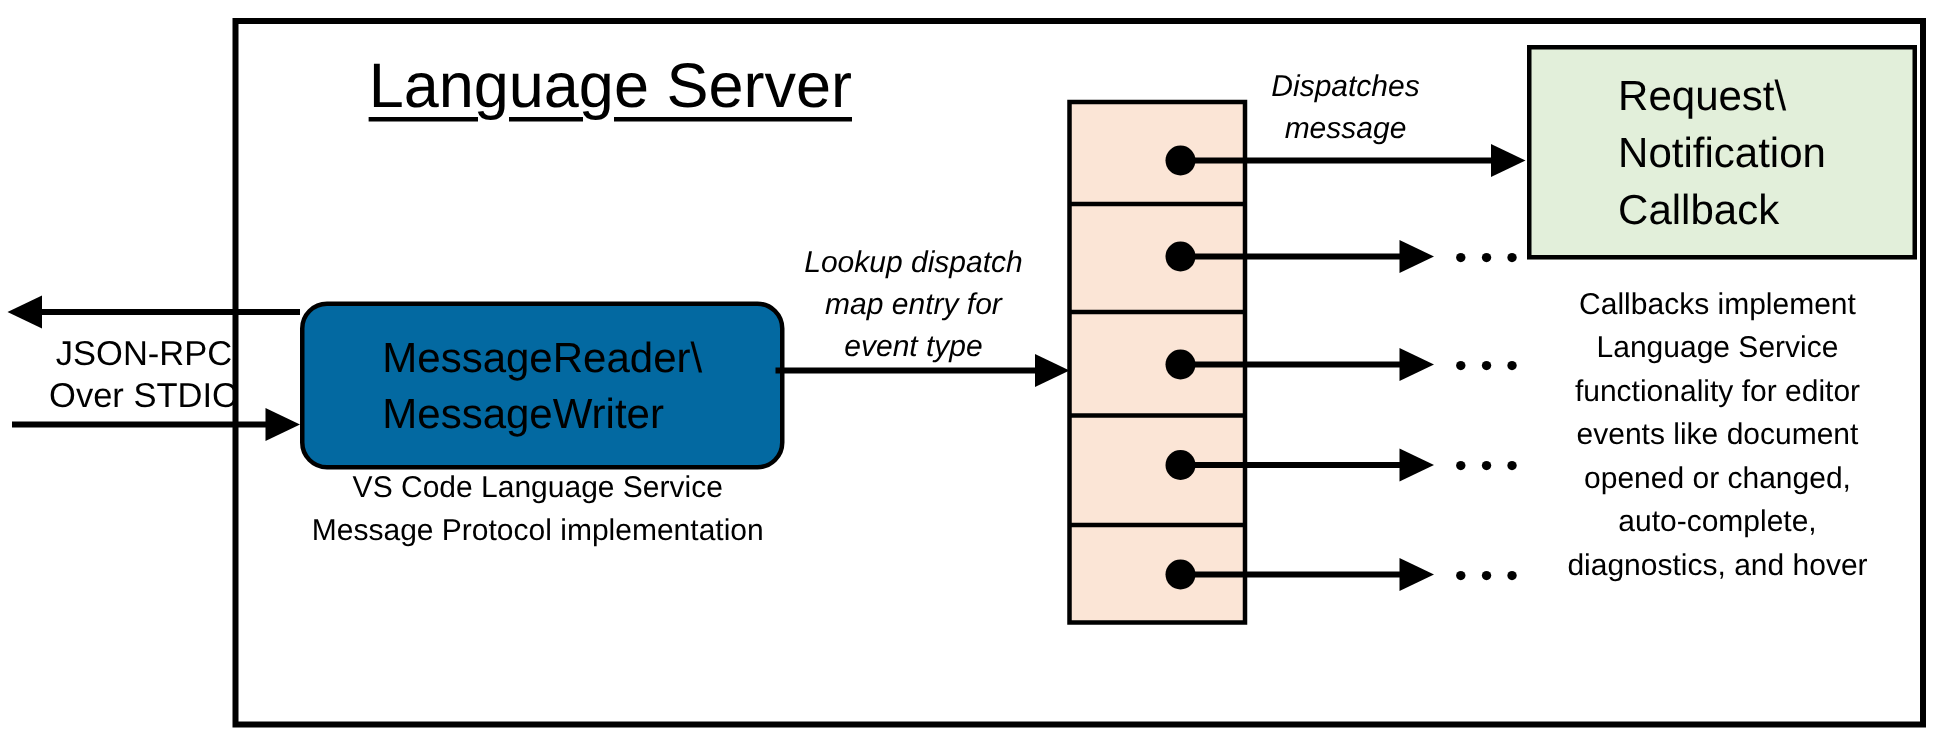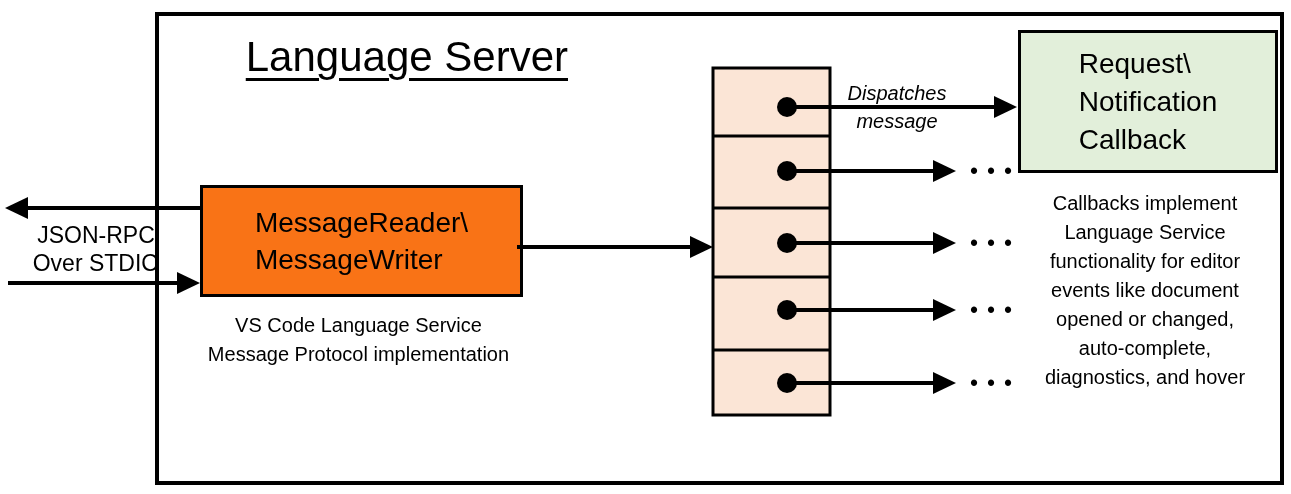--- a/index.html
+++ b/index.html
@@ -23,40 +23,40 @@
     font-size:23px; line-height:28px; text-align:center;
     white-space:pre-line;
   }
   .node-box {
     position:absolute; border:3px solid #000;
     display:flex; align-items:center; justify-content:center;
     text-align:left;
   }
   .node-box .node-label { white-space:pre-line; }
   .msg-box {
-    left:200px; top:185px; width:317px; height:106px;
-    background:#f97316; font-size:28px; line-height:37px;
+    left:200px; top:201px; width:317px; height:106px;
+    background:#0369a1; font-size:28px; line-height:37px;border-radius:18px;
   }
   .callback-box {
     left:1018px; top:30px; width:254px; height:137px;
     background:#e2efda; font-size:28px; line-height:38px;
   }
   .caption {
     position:absolute; text-align:center; white-space:pre-line;
     font-size:20px; line-height:29px;
   }
   .msg-caption   { left:198px;  top:311px; width:321px; }
   .callback-caption { left:1010px; top:189px; width:270px; }
   .map-label     { left:658px;  top:426px; width:240px; }
   .flow-label {
     position:absolute; text-align:center; white-space:pre-line;
     font-style:italic; font-size:20px; line-height:28px;
   }
   .lookup-label     { left:518px; top:161px; width:182px; }
-  .dispatches-label { left:828px; top:44px;  width:138px;margin-top:35px; }
+  .dispatches-label { left:828px; top:44px;  width:138px; }
   .ellipsis {
     position:absolute; left:960px; width:62px; height:38px;
     display:flex; align-items:center; justify-content:center;
     font-size:23px; letter-spacing:9px; text-indent:9px;
   }
   .svg-layer { position:absolute; left:0; top:0; pointer-events:none; }
 </style>
 </head>
 <body>
 
@@ -70,20 +70,23 @@
 Over STDIO</div>
 
   <div class="node-box msg-box">
     <span class="node-label">MessageReader\
 MessageWriter</span>
   </div>
 
   <div class="caption msg-caption">VS Code Language Service
 Message Protocol implementation</div>
 
+  <div class="flow-label lookup-label">Lookup dispatch
+map entry for
+event type</div>
 
   <div class="flow-label dispatches-label">Dispatches
 message</div>
 
   <div class="node-box callback-box">
     <span class="node-label">Request\
 Notification
 Callback</span>
   </div>
 

